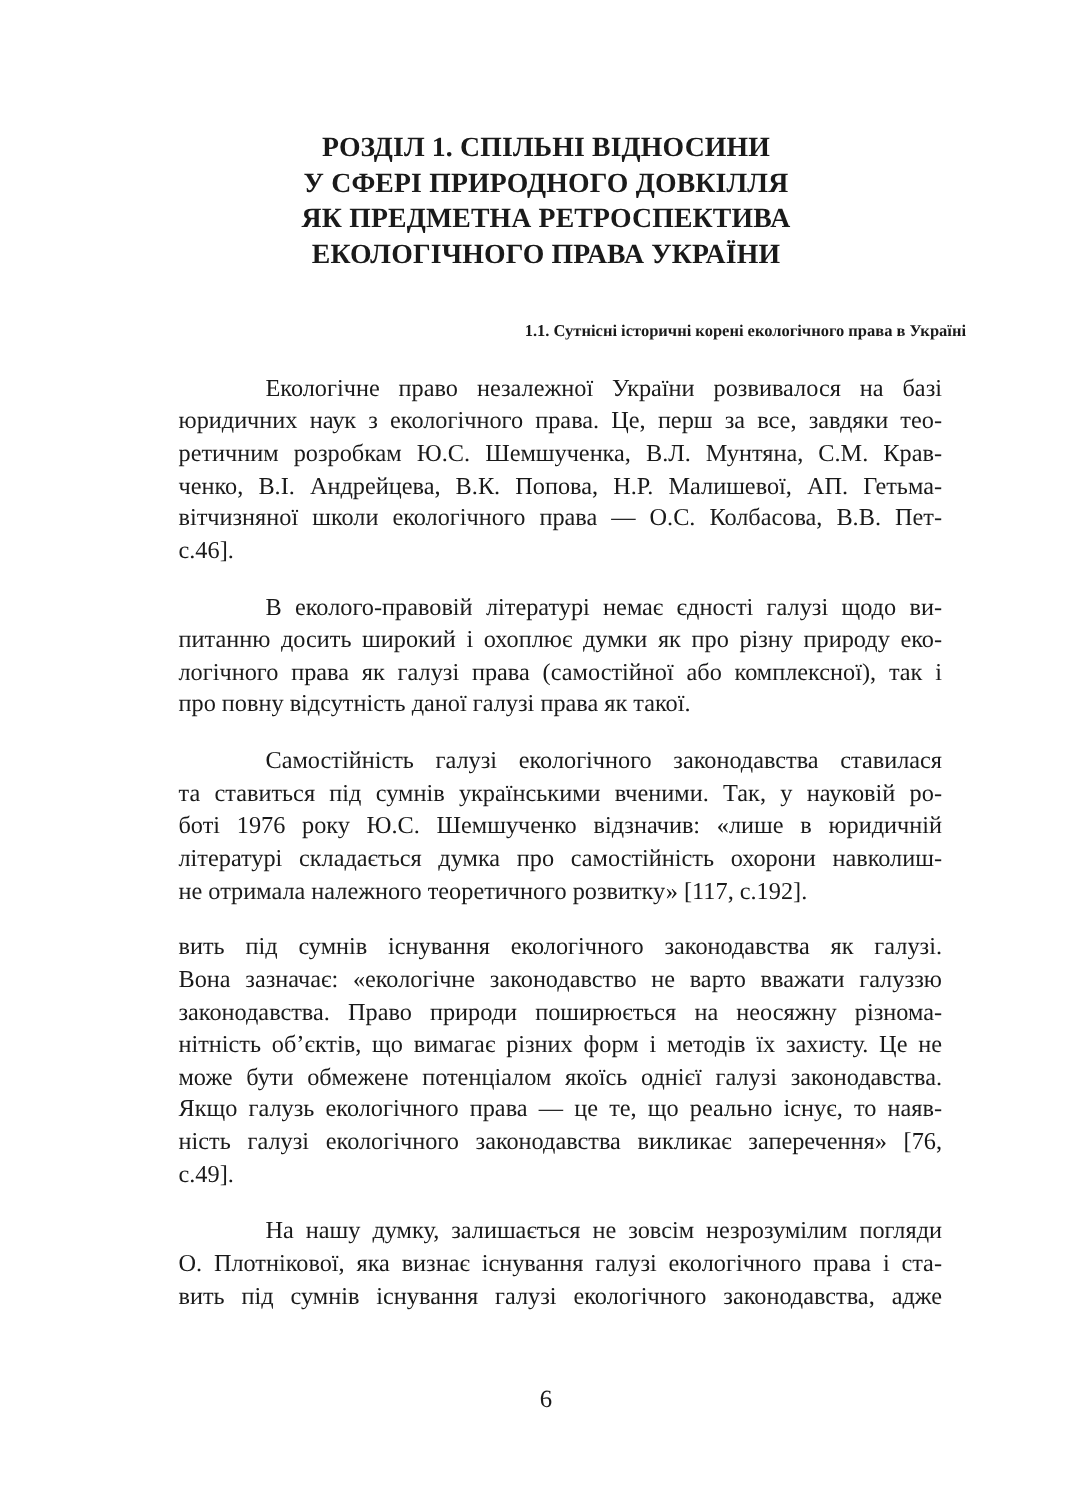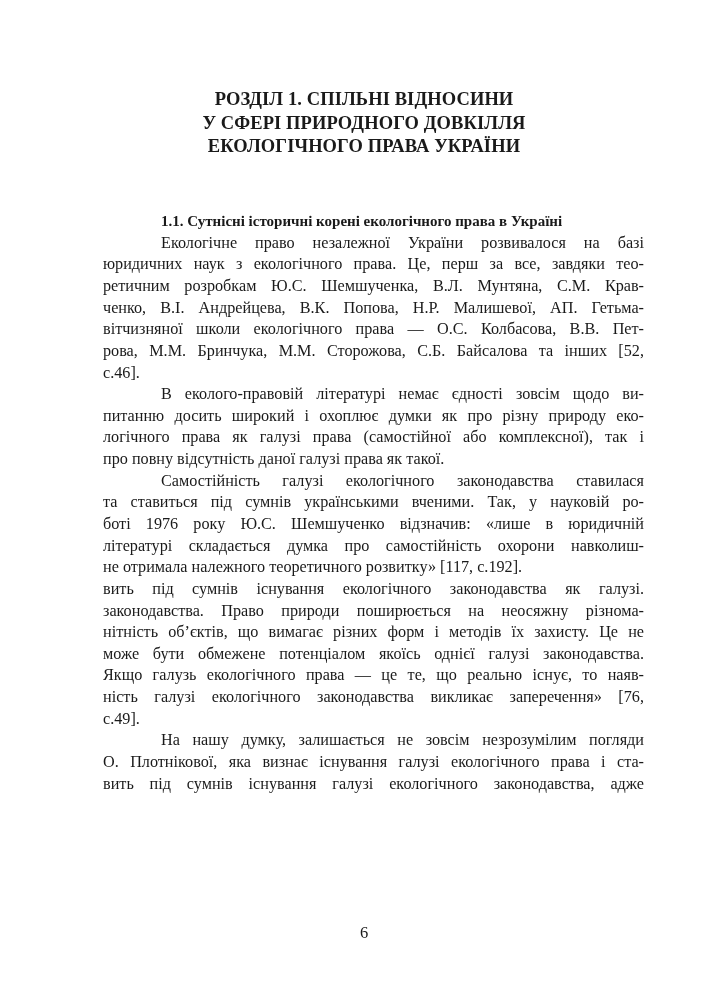--- a/index.html
+++ b/index.html
@@ -39,24 +39,25 @@
       left: 103px;
       top: 211px;
       width: 541px;
       font-size: 16.2px;
       line-height: 21.65px;
     }
     .section-heading {
       font-weight: bold;
       text-indent: 58px;
       white-space: nowrap;
-      font-size: 15px;
+      text-align: right;
+      font-size: 11px;
     }
     .para {
-      margin: 0;
+      margin: 16px;
       text-align: justify;
     }
     .line {
       display: block;
       text-align: justify;
       text-align-last: justify;
       white-space: nowrap;
       height: 21.65px;
     }
     .line.indent { padding-left: 58px; }
@@ -71,53 +72,54 @@
     }
   </style>
 </head>
 <body>
 
 <div class="page">
 
   <div class="chapter-title">
     <div>РОЗДІЛ 1. СПІЛЬНІ ВІДНОСИНИ</div>
     <div>У СФЕРІ ПРИРОДНОГО ДОВКІЛЛЯ</div>
+    <div>ЯК ПРЕДМЕТНА РЕТРОСПЕКТИВА</div>
     <div>ЕКОЛОГІЧНОГО ПРАВА УКРАЇНИ</div>
   </div>
 
   <div class="body-text">
     <div class="section-heading">1.1. Сутнісні історичні корені екологічного права в Україні</div>
 
     <div class="para">
       <span class="line indent">Екологічне право незалежної України розвивалося на базі</span>
       <span class="line">юридичних наук з екологічного права. Це, перш за все, завдяки тео-</span>
       <span class="line">ретичним розробкам Ю.С. Шемшученка, В.Л. Мунтяна, С.М. Крав-</span>
       <span class="line">ченко, В.І. Андрейцева, В.К. Попова, Н.Р. Малишевої, АП. Гетьма-</span>
       <span class="line">вітчизняної школи екологічного права — О.С. Колбасова, В.В. Пет-</span>
-      <span class="line">рова, М.М. Бринчука, М.М. Сторожова, С.Б. Байсалова та інших [52,</span>
       <span class="line last">с.46].</span>
     </div>
 
     <div class="para">
-      <span class="line indent">В еколого-правовій літературі немає єдності зовсім щодо ви-</span>
+      <span class="line indent">В еколого-правовій літературі немає єдності галузі щодо ви-</span>
       <span class="line">питанню досить широкий і охоплює думки як про різну природу еко-</span>
       <span class="line">логічного права як галузі права (самостійної або комплексної), так і</span>
       <span class="line last">про повну відсутність даної галузі права як такої.</span>
     </div>
 
     <div class="para">
       <span class="line indent">Самостійність галузі екологічного законодавства ставилася</span>
       <span class="line">та ставиться під сумнів українськими вченими. Так, у науковій ро-</span>
       <span class="line">боті 1976 року Ю.С. Шемшученко відзначив: «лише в юридичній</span>
       <span class="line">літературі складається думка про самостійність охорони навколиш-</span>
       <span class="line last">не отримала належного теоретичного розвитку» [117, с.192].</span>
     </div>
 
     <div class="para">
       <span class="line">вить під сумнів існування екологічного законодавства як галузі.</span>
+      <span class="line">Вона зазначає: «екологічне законодавство не варто вважати галуззю</span>
       <span class="line">законодавства. Право природи поширюється на неосяжну різнома-</span>
       <span class="line">нітність об’єктів, що вимагає різних форм і методів їх захисту. Це не</span>
       <span class="line">може бути обмежене потенціалом якоїсь однієї галузі законодавства.</span>
       <span class="line">Якщо галузь екологічного права — це те, що реально існує, то наяв-</span>
       <span class="line">ність галузі екологічного законодавства викликає заперечення» [76,</span>
       <span class="line last">с.49].</span>
     </div>
 
     <div class="para">
       <span class="line indent">На нашу думку, залишається не зовсім незрозумілим погляди</span>

